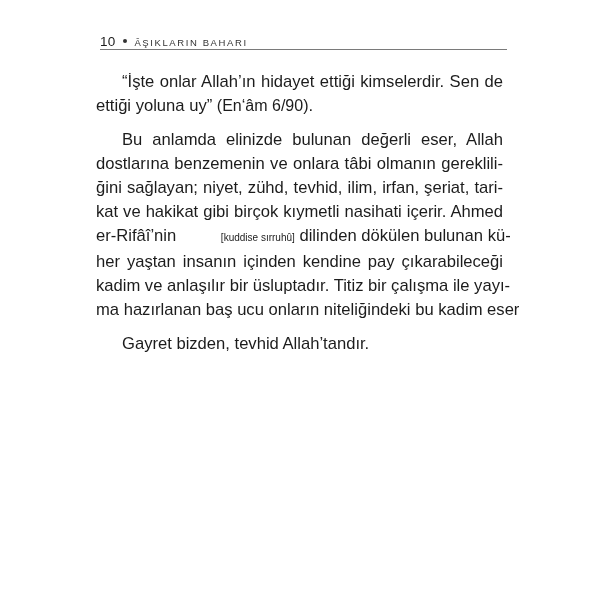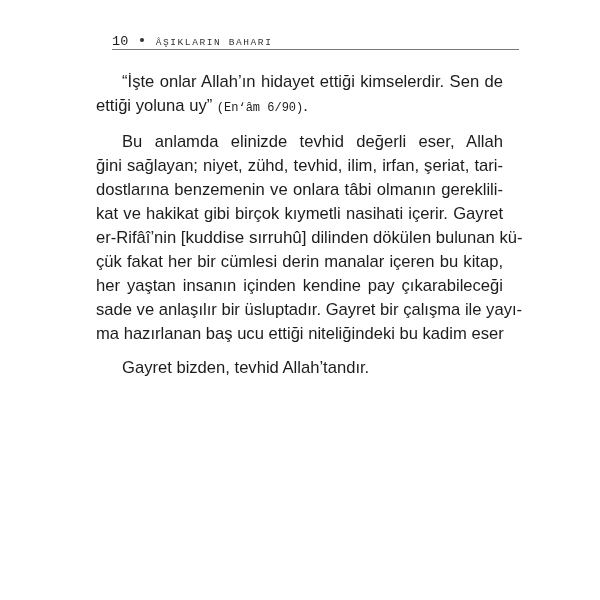--- a/index.html
+++ b/index.html
@@ -16,29 +16,28 @@
       color: #1c1c1c;
     }
     .page {
       position: absolute;
       left: 96px;
       top: 0;
       width: 407px;
     }
     .running-head {
       position: absolute;
-      left: 16px;
+      left: 4px;
       top: 35px;
       width: 407px;
       height: 14px;
       border-bottom: 1px solid #7a7a7a;
       font-size: 12.5px;
       line-height: 13px;
       white-space: nowrap;
-      font-family: Liberation Mono, monospace;
     }
     .page-number {
       font-size: 13.5px;
       color: #1c1c1c;
       letter-spacing: 0.2px;
     }
     .bullet {
       display: inline-block;
       width: 4px;
       height: 4px;
@@ -70,26 +69,26 @@
     }
     .line.last {
       text-align-last: left;
     }
     .indent {
       padding-left: 26px;
     }
     .quote-text {
     }
     .citation {
-      font-size: 12px;
+      font-size: 16px;
       font-style: normal;
-      font-family: Liberation Mono, monospace;
     }
     .honorific {
-      font-size: 17px;
+      font-size: 10px;
+      margin-left: 40px;
     }
     .spacer { height: 10px; }
   </style>
 </head>
 <body>
 
 <div class="page">
 
   <div class="running-head">
     <span class="page-number">10</span>
@@ -100,29 +99,28 @@
   <div class="body-text">
 
     <div>
       <span class="line indent quote-text">“İşte onlar Allah’ın hidayet ettiği kimselerdir. Sen de</span>
       <span class="line last"><span class="quote-text">ettiği yoluna uy”</span> <span class="citation">(En‘âm 6/90)</span><span>.</span></span>
     </div>
 
     <div class="spacer"></div>
 
     <div>
-      <span class="line indent">Bu anlamda elinizde tevhid değerli eser, Allah</span>
+      <span class="line indent">Bu anlamda elinizde bulunan değerli eser, Allah</span>
+      <span class="line">dostlarına benzemenin ve onlara tâbi olmanın gereklili-</span>
       <span class="line">ğini sağlayan; niyet, zühd, tevhid, ilim, irfan, şeriat, tari-</span>
-      <span class="line">dostlarına benzemenin ve onlara tâbi olmanın gereklili-</span>
-      <span class="line">kat ve hakikat gibi birçok kıymetli nasihati içerir. Gayret</span>
+      <span class="line">kat ve hakikat gibi birçok kıymetli nasihati içerir. Ahmed</span>
       <span class="line"><span>er-Rifâî’nin</span> <span class="honorific">[kuddise sırruhû]</span> <span>dilinden dökülen bulunan kü-</span></span>
-      <span class="line">çük fakat her bir cümlesi derin manalar içeren bu kitap,</span>
       <span class="line">her yaştan insanın içinden kendine pay çıkarabileceği</span>
-      <span class="line">sade ve anlaşılır bir üsluptadır. Gayret bir çalışma ile yayı-</span>
-      <span class="line">ma hazırlanan baş ucu ettiği niteliğindeki bu kadim eser</span>
+      <span class="line">kadim ve anlaşılır bir üsluptadır. Titiz bir çalışma ile yayı-</span>
+      <span class="line">ma hazırlanan baş ucu onların niteliğindeki bu kadim eser</span>
     </div>
 
     <div class="spacer"></div>
 
     <div>
       <span class="line last indent">Gayret bizden, tevhid Allah’tandır.</span>
     </div>
 
   </div>
 </div>

